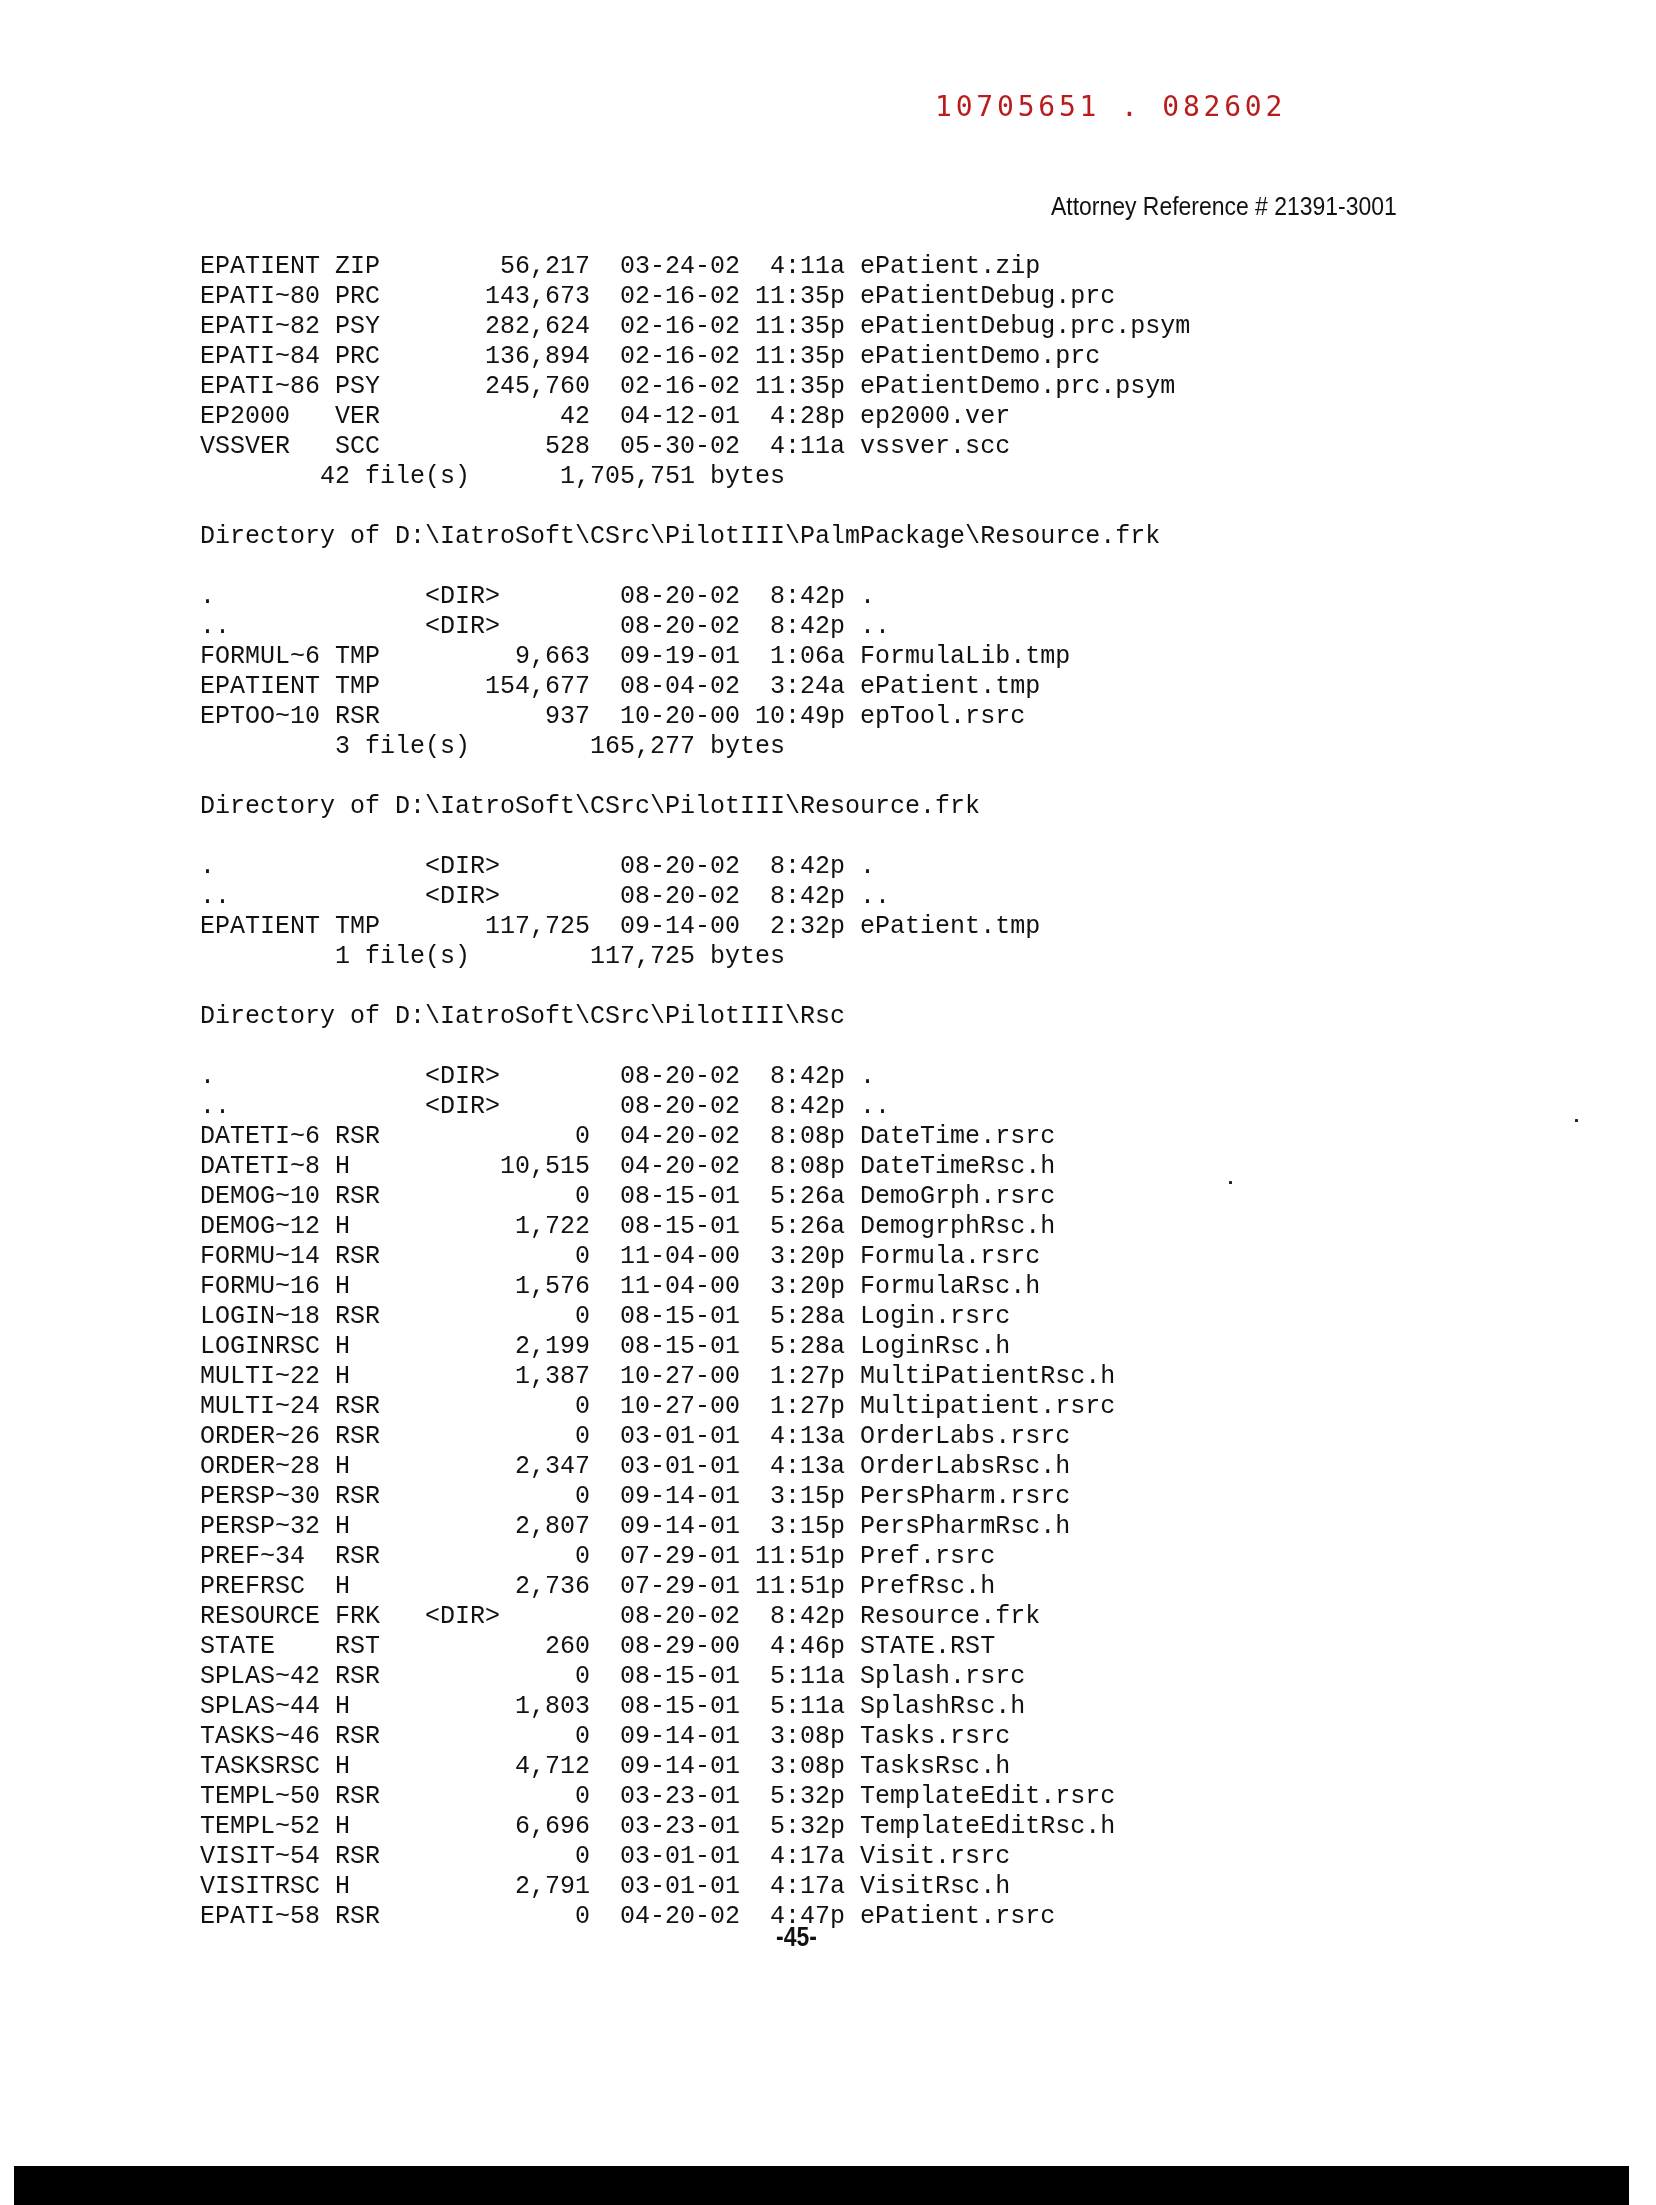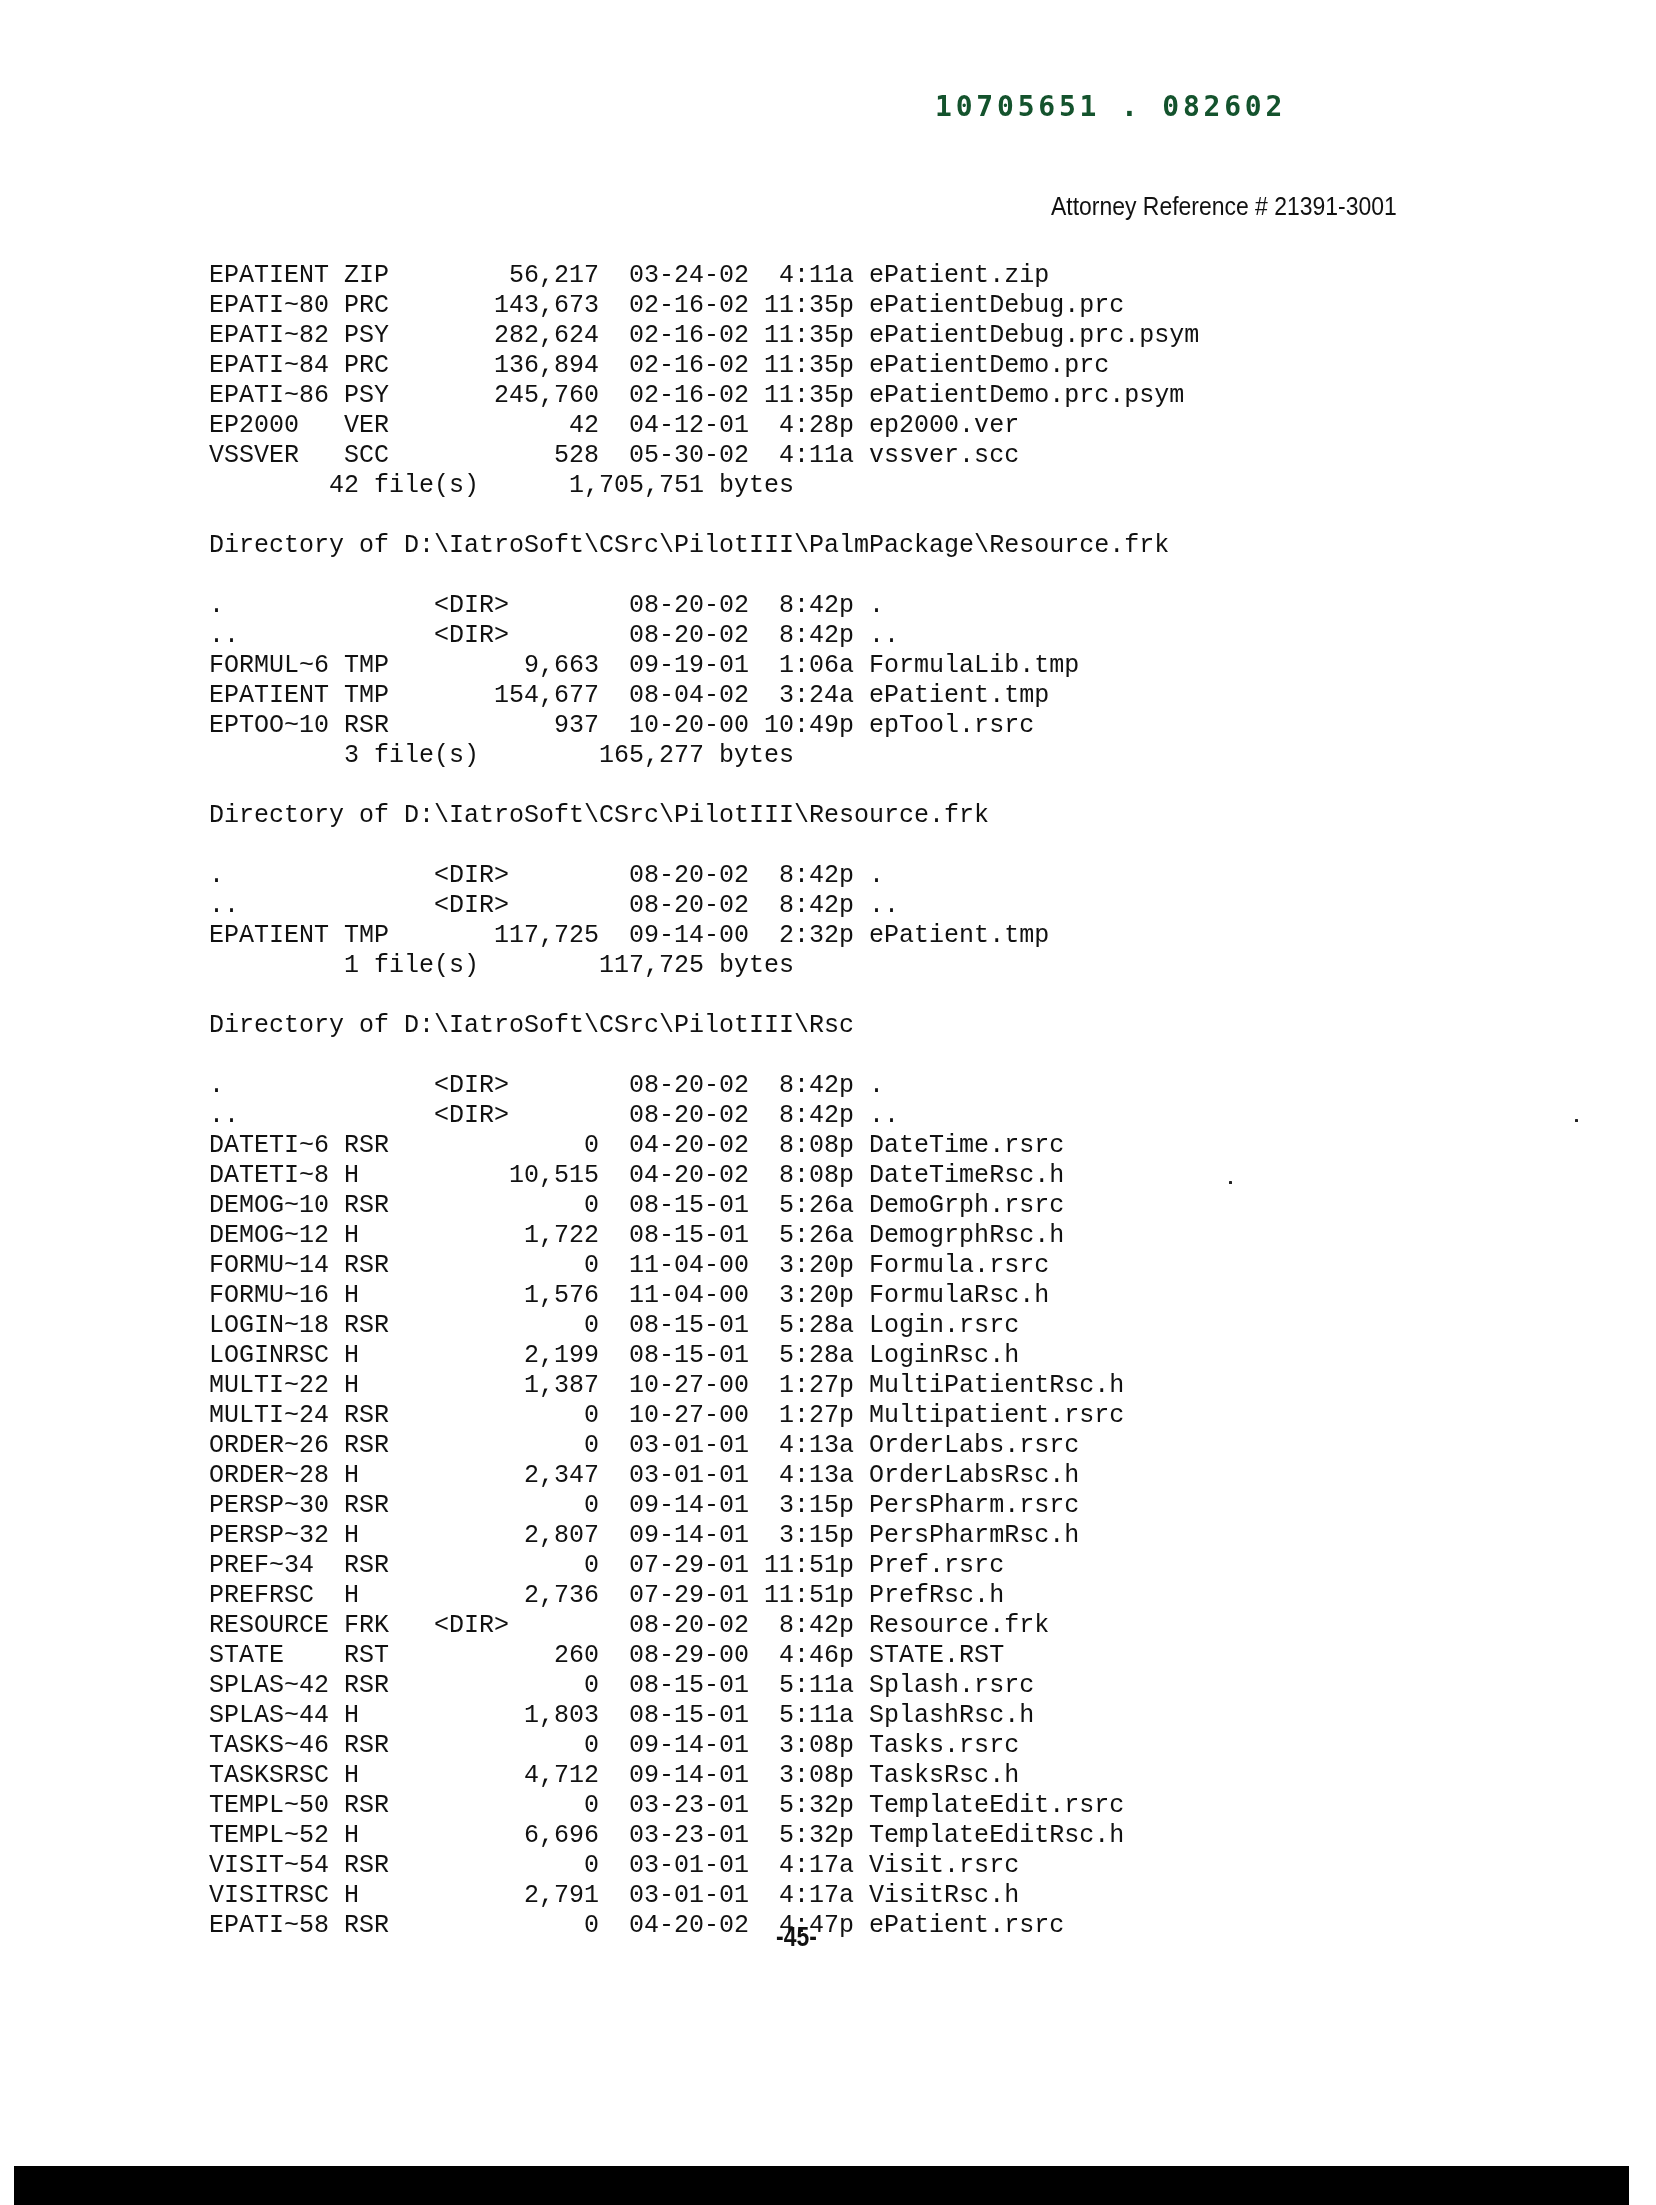--- a/index.html
+++ b/index.html
@@ -1,31 +1,31 @@
 <!DOCTYPE html>
 <html style="font-size:10.2px"><head>
 <meta charset="utf-8">
 <style>
   html, body { margin: 0; padding: 0; background: #ffffff; }
   body { width: 1656px; height: 2205px; position: relative; overflow: hidden; }
   .page { position: absolute; left: 0; top: 0; width: 1656px; height: 2205px; background: #fff; }
   .stamp {
     position: absolute; left: 935px; top: 90px;
     font-family: "DejaVu Sans Mono", monospace; font-size: 28px; letter-spacing: 3.8px;
-    color: #14532d; font-weight: bold; white-space: pre;
+    color: #b91c1c; font-weight: normal; white-space: pre;
   }
   .attorney-ref {
     position: absolute; left: 1051px; top: 192px;
     font-family: "Liberation Sans", sans-serif; font-size: 25.5px; color: #111;
     transform: scaleX(0.9); transform-origin: left top; white-space: pre;
   }
   .listing {
     position: absolute; left: 193px; top: 245px;
     font-family: "Liberation Mono", monospace; font-size: 25px; line-height: 30px;
-    color: #111; white-space: pre; margin: 16px;
+    color: #111; white-space: pre; margin: 7px;
   }
   .line { display: block; height: 30px; }
   .blank { display: block; height: 30px; }
   .page-number {
     position: absolute; left: 776px; top: 1922px;
     font-family: "Liberation Sans", sans-serif; font-weight: bold; font-size: 27px; color: #111;
     transform: scaleX(0.85); transform-origin: left top;
   }
   .bottom-bar {
     position: absolute; left: 14px; top: 2166px; width: 1615px; height: 39px; background: #000;

